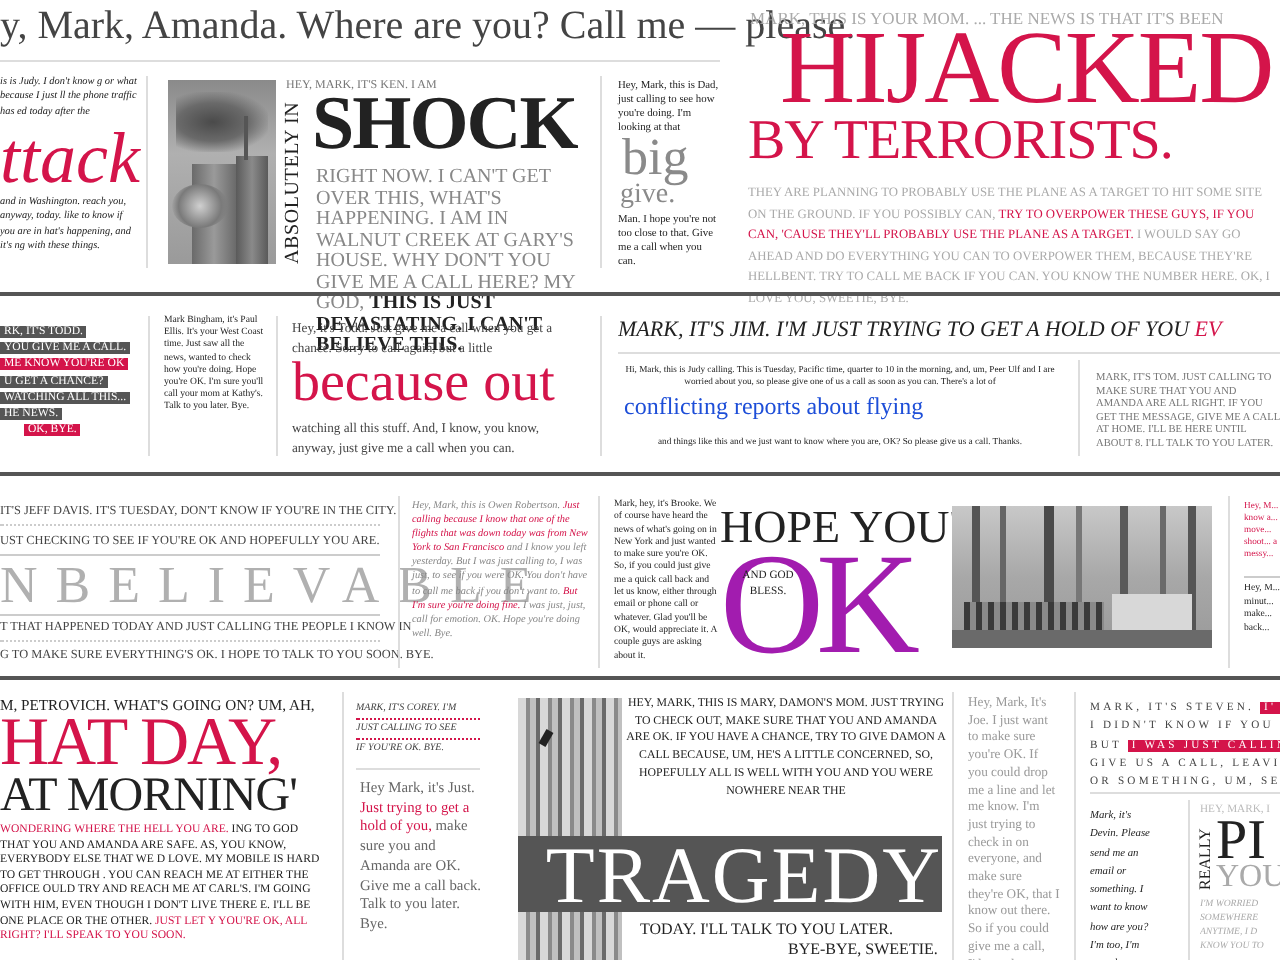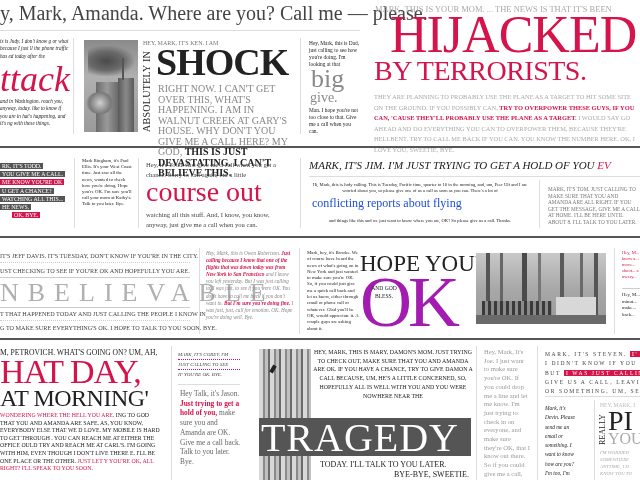--- a/index.html
+++ b/index.html
@@ -7,21 +7,21 @@
 body{position:relative;font-family:"Liberation Serif","DejaVu Serif",serif;color:#222}
 .abs{position:absolute}
 .red{color:#d4144a}
 .grey{color:#8a8a8a}
 .lgrey{color:#b5b5b5}
 .hr{position:absolute;height:2px;background:#555}
 .vr{position:absolute;width:1px;background:#ddd}
 .caps{text-transform:uppercase}
 .tiny{font-size:5.2px;line-height:7px}
 .ital{font-style:italic}
-.b{font-weight:bold}
+.b{font-weight:normal}
 .photo{position:absolute;overflow:hidden}
 .hl-red{background:#d4144a;color:#fff;padding:0 2px}
 .hl-grey{background:#555;color:#fff;padding:0 2px}
 </style>
 </head>
 <body>
 
 <div class="abs" style="left:0;top:2px;width:360px;height:22px;font-size:20px;line-height:22px;color:#444;white-space:nowrap">y, Mark, Amanda. Where are you? Call me — please.</div>
 <div class="abs" style="left:0;top:30px;width:360px;height:1px;background:#ddd"></div>
 
@@ -70,21 +70,21 @@
   <div class="caps" style="font-size:5.8px;line-height:8.2px;white-space:nowrap"><span class="hl-grey">U GET A CHANCE?</span></div>
   <div class="caps" style="font-size:5.8px;line-height:8.2px;white-space:nowrap"><span class="hl-grey">WATCHING ALL THIS...</span></div>
   <div class="caps" style="font-size:5.8px;line-height:8.2px;white-space:nowrap"><span class="hl-grey">HE NEWS.</span></div>
   <div class="caps" style="font-size:5.8px;line-height:8.2px;white-space:nowrap;padding-left:12px"><span class="hl-red">OK, BYE.</span></div>
 </div>
 <div class="vr" style="left:74px;top:158px;height:70px"></div>
 <div class="abs" style="left:82px;top:158px;width:52px;font-size:4.8px;line-height:6.2px">Mark Bingham, it's Paul Ellis. It's your West Coast time. Just saw all the news, wanted to check how you're doing. Hope you're OK. I'm sure you'll call your mom at Kathy's. Talk to you later. Bye.</div>
 <div class="vr" style="left:138px;top:158px;height:70px"></div>
 
 <div class="abs" style="left:146px;top:160px;width:146px;font-size:6.6px;line-height:9.5px;color:#444">Hey, it's Todd. Just give me a call when you get a chance. Sorry to call again, but a little</div>
-<div class="abs red" style="left:146px;top:178px;font-size:28px;line-height:28px;white-space:nowrap">course out</div>
+<div class="abs red" style="left:146px;top:178px;font-size:28px;line-height:28px;white-space:nowrap">because out</div>
 <div class="abs" style="left:146px;top:210px;width:146px;font-size:6.6px;line-height:9.5px;color:#444">watching all this stuff. And, I know, you know, anyway, just give me a call when you can.</div>
 <div class="vr" style="left:300px;top:158px;height:70px"></div>
 
 <div class="abs ital" style="left:309px;top:159px;width:331px;font-size:11px;white-space:nowrap;overflow:hidden;color:#222">
   <span>MARK, IT'S JIM. I'M JUST TRYING TO GET A HOLD OF YOU</span> <span class="red">EV</span>
 </div>
 <div class="abs" style="left:309px;top:176px;width:331px;height:1px;background:#ddd"></div>
 
 <div class="abs" style="left:310px;top:182px;width:220px;font-size:4.6px;line-height:6.2px;text-align:center">Hi, Mark, this is Judy calling. This is Tuesday, Pacific time, quarter to 10 in the morning, and, um, Peer Ulf and I are worried about you, so please give one of us a call as soon as you can. There's a lot of</div>
 <div class="abs lgrey" style="left:312px;top:193px;font-size:12px;line-height:20px;white-space:nowrap;color:#1d4ed8">conflicting reports about flying</div>
@@ -149,30 +149,30 @@
 </div>
 <div class="vr" style="left:171px;top:346px;height:134px"></div>
 
 <div class="abs caps ital" style="left:178px;top:350px;width:62px;font-size:5px;color:#444">
   <div style="line-height:9px;border-bottom:1px dotted #d4144a">MARK, IT'S COREY. I'M</div>
   <div style="line-height:9px;border-bottom:1px dotted #d4144a">JUST CALLING TO SEE</div>
   <div style="line-height:9px">IF YOU'RE OK. BYE.</div>
 </div>
 <div class="abs" style="left:178px;top:384px;width:62px;height:1px;background:#ddd"></div>
 <div class="abs" style="left:180px;top:389px;width:62px;font-size:7.4px;line-height:9.7px;color:#666">
-  <span>Hey Talk, it's Jason.</span>
+  <span>Hey Mark, it's Just.</span>
   <span class="red b">Just trying to get a hold of you,</span>
   <span>make sure you and Amanda are OK. Give me a call back. Talk to you later. Bye.</span>
 </div>
 
 <div class="photo" style="left:259px;top:349px;width:52px;height:131px;background:repeating-linear-gradient(90deg,#d8d8d8 0 4px,#8a8a8a 4px 6px,#c0c0c0 6px 9px,#6a6a6a 9px 11px)">
   <div class="abs" style="left:12px;top:16px;width:4px;height:8px;background:#222;transform:rotate(30deg)"></div>
 </div>
 <div class="abs caps" style="left:313px;top:348px;width:160px;font-size:5.9px;line-height:8.7px;color:#222;text-align:center">HEY, MARK, THIS IS MARY, DAMON'S MOM. JUST TRYING TO CHECK OUT, MAKE SURE THAT YOU AND AMANDA ARE OK. IF YOU HAVE A CHANCE, TRY TO GIVE DAMON A CALL BECAUSE, UM, HE'S A LITTLE CONCERNED, SO, HOPEFULLY ALL IS WELL WITH YOU AND YOU WERE NOWHERE NEAR THE</div>
-<div class="abs caps" style="left:259px;top:418px;width:212px;height:38px;background:#555;color:#fff;font-size:40px;line-height:40px;white-space:nowrap;overflow:hidden;text-align:right;padding-right:12px;letter-spacing:1px">TRAGEDY</div>
+<div class="abs caps" style="left:259px;top:418px;width:212px;height:38px;background:#555;color:#fff;font-size:40px;line-height:40px;white-space:nowrap;overflow:hidden;text-align:right;padding-right:0;letter-spacing:1px">TRAGEDY</div>
 <div class="abs caps" style="left:320px;top:460px;font-size:8px;white-space:nowrap;color:#222">TODAY. I'LL TALK TO YOU LATER.</div>
 <div class="abs caps" style="left:394px;top:470px;font-size:8px;white-space:nowrap;color:#222">BYE-BYE, SWEETIE.</div>
 <div class="vr" style="left:476px;top:346px;height:134px"></div>
 
 <div class="abs" style="left:484px;top:348px;width:46px;font-size:6.6px;line-height:8.7px;color:#999">Hey, Mark, It's Joe. I just want to make sure you're OK. If you could drop me a line and let me know. I'm just trying to check in on everyone, and make sure they're OK, that I know out there. So if you could give me a call, I'd greatly appreciate it.</div>
 <div class="vr" style="left:537px;top:346px;height:134px"></div>
 
 <div class="abs caps" style="left:545px;top:350px;width:95px;font-size:5.6px;line-height:9.3px;letter-spacing:1.6px;color:#444;white-space:nowrap;overflow:hidden">
   <div><span>MARK, IT'S STEVEN.</span> <span class="hl-red">I'</span></div>
   <div>I DIDN'T KNOW IF YOU</div>

